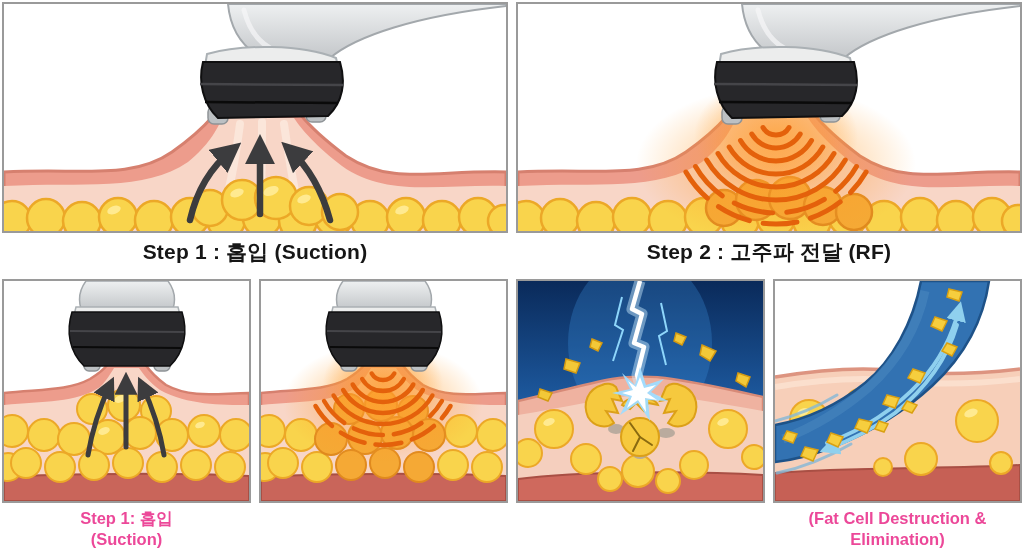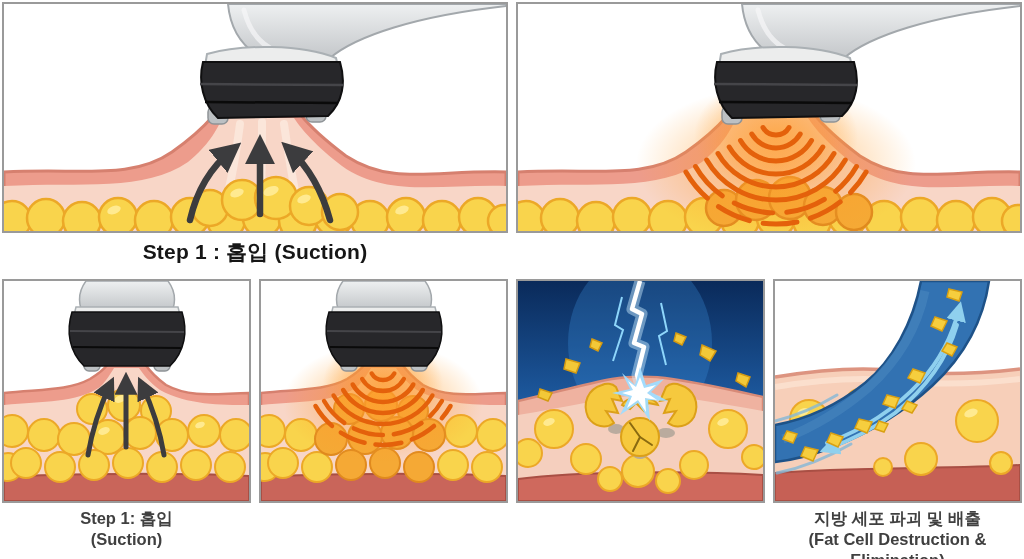--- a/index.html
+++ b/index.html
@@ -5,21 +5,21 @@
   html,body{margin:0;padding:0;background:#ffffff;}
   body{width:1024px;height:559px;overflow:hidden;font-family:"Liberation Sans",sans-serif;}
   .figure{padding:2px;}
   .row{display:flex;gap:8px;}
   .panel-block{margin:0;display:flex;flex-direction:column;align-items:center;}
   .panel{border:2px solid #9a9a9a;background:#ffffff;line-height:0;}
   .panel.top{width:502px;height:227px;}
   .panel.small{width:245px;height:220px;}
   .panel svg{display:block;}
   .cap-top{margin:6px 0 14px 0;font-size:21px;font-weight:600;color:#161616;line-height:26px;text-align:center;letter-spacing:.2px;}
-  .cap-bottom{margin-top:5px;font-size:16.5px;font-weight:600;color:#404040;line-height:21px;text-align:center;height:42px;}
+  .cap-bottom{margin-top:5px;font-size:16.5px;font-weight:600;color:#ec4899;line-height:21px;text-align:center;height:42px;}
   .cap-line{display:block;}
 </style>
 </head>
 <body>
 
 <div class="figure">
 
   <div class="row">
 
     <figure class="panel-block">
@@ -153,20 +153,21 @@
             <path d="M240,6 C244,22 252,36 266,44" stroke="#f6f7f8" stroke-width="5" fill="none" opacity=".7" stroke-linecap="round"></path>
             <rect x="204" y="102" width="20" height="18" rx="6" fill="#bcc0c3" stroke="#8e9397" stroke-width="1.5"></rect>
             <rect x="302" y="100" width="20" height="18" rx="6" fill="#bcc0c3" stroke="#8e9397" stroke-width="1.5"></rect>
             <path d="M203,50 C238,40 298,40 332,54 L334,62 L201,62 Z" fill="#eceded" stroke="#aab0b4" stroke-width="2"></path>
             <path d="M199,58 L336,58 C342,78 339,98 324,112 L214,114 C199,100 194,78 199,58 Z" fill="#27272a" stroke="#0f0f10" stroke-width="2"></path>
             <path d="M196,80 L339,81" stroke="#454549" stroke-width="2.5"></path>
             <path d="M201,98 L334,99" stroke="#0a0a0a" stroke-width="2.5"></path>
           </g>
         </svg>
       </div>
+      <figcaption class="cap-top">Step 2 : 고주파 전달 (RF)</figcaption>
     </figure>
   </div>
 
   <div class="row">
 
     <figure class="panel-block">
       <div class="panel small">
         <svg width="245" height="220" viewBox="0 0 245 220">
           <defs>
             <linearGradient id="g-b1" x1="0" y1="0" x2="0" y2="1">
@@ -410,19 +411,18 @@
             <path d="M132,120 L142,124 L137,132 L127,128 Z"></path>
             <path d="M84,138 L97,141 L92,152 L80,147 Z"></path>
             <path d="M56,152 L68,156 L63,166 L52,161 Z"></path>
             <path d="M30,166 L43,169 L38,180 L26,175 Z"></path>
             <path d="M12,150 L22,153 L18,162 L8,158 Z"></path>
             <path d="M104,140 L113,143 L109,151 L100,148 Z"></path>
           </g>
         </svg>
       </div>
       <figcaption class="cap-bottom">
-        <span class="cap-line">지방 세포 파괴 및 배출</span>
         <span class="cap-line">(Fat Cell Destruction &amp; Elimination)</span>
       </figcaption>
     </figure>
 
   </div>
 </div>
 
 </body></html>

